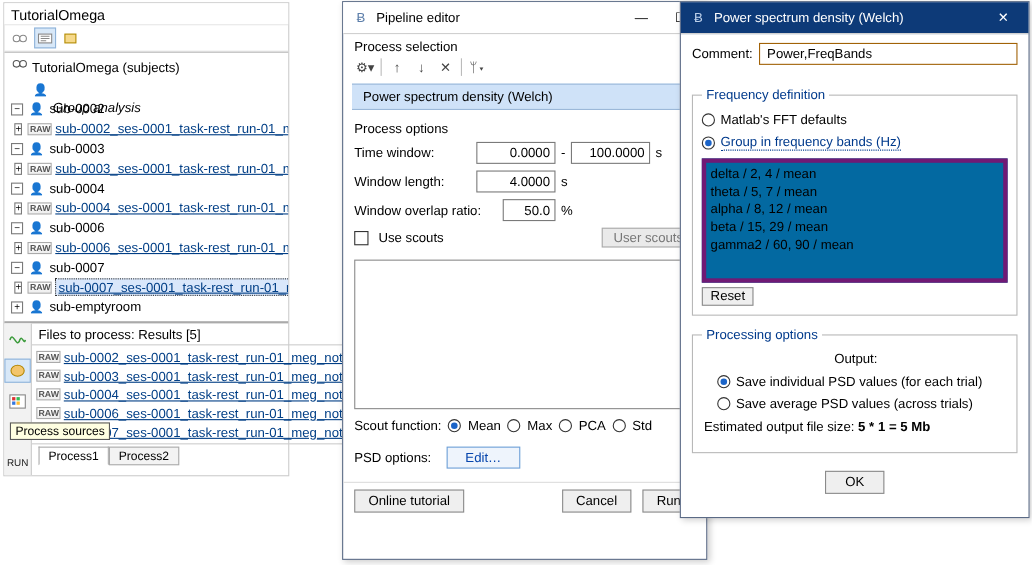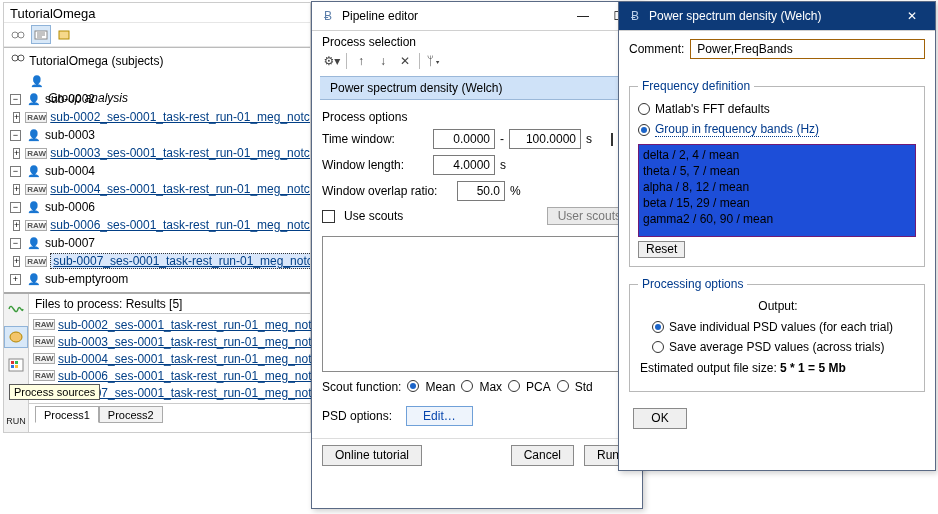--- a/index.html
+++ b/index.html
@@ -11,21 +11,21 @@
     color: #000;
     width: 938px;
     height: 514px;
     position: relative;
     overflow: hidden;
   }
   
   .main-win {
     position: absolute;
     left: 3px; top: 2px;
-    width: 308px;
+    width: 260px;
     border: 1px solid #ccc;
     background: #fff;
   }
   .main-title {
     background: #fff;
     padding: 3px 6px 1px 6px;
     font-size: 13px;
   }
   .toolbar-row {
     display: flex;
@@ -194,21 +194,21 @@
     margin: 2px 8px 6px 8px;
   }
   .opts { padding: 2px 10px 4px 10px; }
   .opt-row {
     display: flex; align-items: center;
     padding: 3px 0;
     gap: 5px;
   }
   .olabel { min-width: 106px; }
   .num-input {
-    width: 62px; text-align: right;
+    width: 72px; text-align: right;
     border: 1px solid #7a7a7a;
     padding: 2px 4px;
     font-family: inherit; font-size: 12px;
     background: #fff;
   }
   .unit { min-width: 12px; }
   .chk {
     width: 13px; height: 13px;
     border: 1px solid #333;
     margin-right: 4px;
@@ -223,21 +223,21 @@
   }
   .user-scouts-btn {
     margin-left: auto;
     border: 1px solid #aaa;
     background: #eaeaea;
     padding: 1px 10px;
     color: #777;
   }
   .scout-row {
     padding: 8px 10px 4px 10px;
-    display: flex; align-items: flex-start; gap: 6px;
+    display: flex; align-items: center; gap: 6px;
   }
   .radio {
     width: 12px; height: 12px;
     border: 1px solid #333;
     border-radius: 50%;
     display: inline-flex; align-items: center; justify-content: center;
   }
   .radio.sel::after {
     content: ""; width: 6px; height: 6px; border-radius: 50%; background: #1b64c8;
   }
@@ -275,39 +275,39 @@
     font-family: inherit; font-size: 12px;
     background: #fff;
   }
   fieldset {
     border: 1px solid #b8b8b8;
     margin: 4px 0 10px 0;
     padding: 6px 8px 8px 8px;
   }
   legend { padding: 0 4px; color: #003a8c; }
   .fb-list {
-    border: 1px solid #701a75;
-    background: #1d4ed8;
-    height: 93px;
+    border: 4px solid #701a75;
+    background: #0369a1;
+    height: 113px;
     overflow-y: scroll;
     padding: 2px 4px;
     margin-top: 4px;
     font-size: 12px;
     line-height: 16px;
   }
   .reset-btn {
     border: 1px solid #8a8a8a;
     background: #efefef;
     padding: 0px 7px 1px 7px;
     margin-top: 4px;
     font-size: 12px;
   }
   .dotblue { color: #003a8c; border-bottom: 1px dotted #003a8c; }
   .est-row { padding: 4px 2px 8px 2px; }
-  .ok-bar { display: flex; justify-content: flex-start; padding: 6px 4px 4px 4px; }
+  .ok-bar { display: flex; justify-content: center; padding: 6px 4px 4px 4px; }
 </style>
 </head>
 <body>
 
 <div class="main-win">
   <div class="main-title">TutorialOmega</div>
   <div class="toolbar-row">
     <span class="tb-btn">
       <svg width="14" height="14">
           <circle cx="4" cy="7" r="3" fill="#fff" stroke="#888"></circle>

